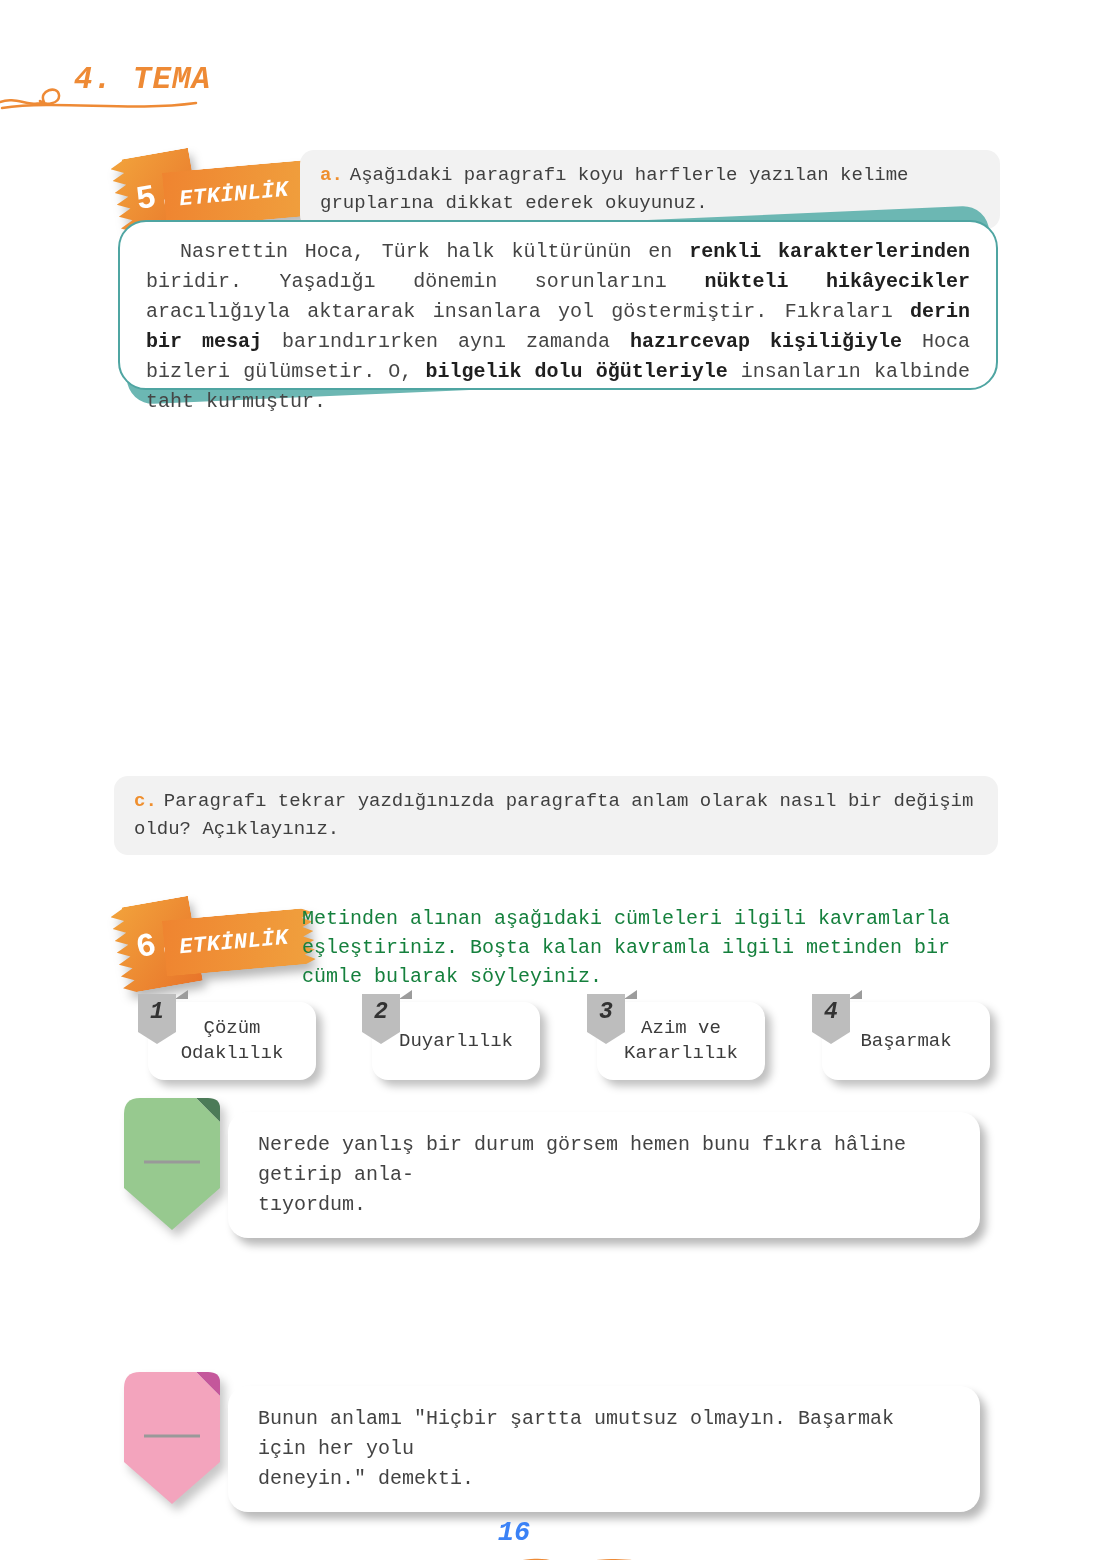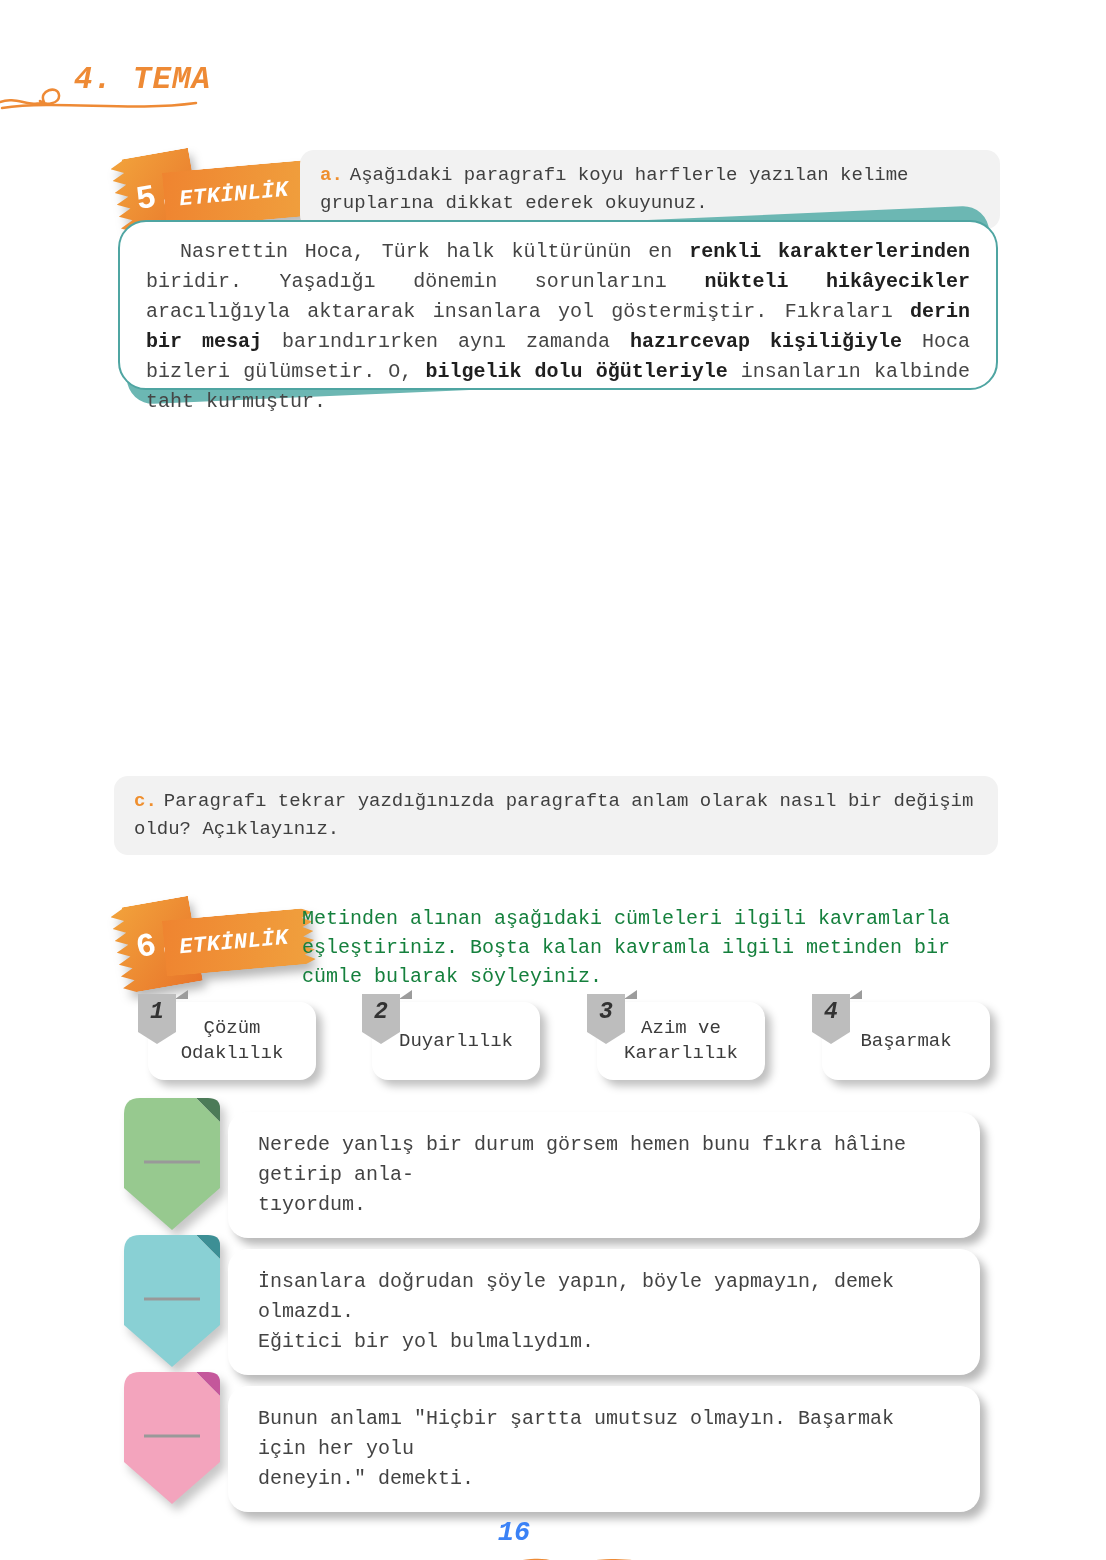--- a/index.html
+++ b/index.html
@@ -149,31 +149,20 @@
       <path class="rfold" d="M72 2 L96 26 L96 12 Q96 2 84 2 Z"></path>
       <path class="rbody" d="M0 18 Q0 2 16 2 L72 2 L96 26 L96 92 L48 134 L0 92 Z"></path>
       <line x1="20" y1="66" x2="76" y2="66" stroke="#999999" stroke-width="3"></line>
     </svg>
     <div class="stcard">
       <span>Nerede yanlış bir durum görsem hemen bunu fıkra hâline getirip anla-
 tıyordum.</span>
     </div>
   </div>
 
-  <div class="abs strow st-teal" id="st2">
-    <svg class="ribbon-svg" width="96" height="136" viewBox="0 0 96 136">
-      <path class="rfold" d="M72 2 L96 26 L96 12 Q96 2 84 2 Z"></path>
-      <path class="rbody" d="M0 18 Q0 2 16 2 L72 2 L96 26 L96 92 L48 134 L0 92 Z"></path>
-      <line x1="20" y1="66" x2="76" y2="66" stroke="#999999" stroke-width="3"></line>
-    </svg>
-    <div class="stcard">
-      <span>İnsanlara doğrudan şöyle yapın, böyle yapmayın, demek olmazdı.
-Eğitici bir yol bulmalıydım.</span>
-    </div>
-  </div>
 
   <div class="abs strow st-pink" id="st3">
     <svg class="ribbon-svg" width="96" height="136" viewBox="0 0 96 136">
       <path class="rfold" d="M72 2 L96 26 L96 12 Q96 2 84 2 Z"></path>
       <path class="rbody" d="M0 18 Q0 2 16 2 L72 2 L96 26 L96 92 L48 134 L0 92 Z"></path>
       <line x1="20" y1="66" x2="76" y2="66" stroke="#999999" stroke-width="3"></line>
     </svg>
     <div class="stcard">
       <span>Bunun anlamı "Hiçbir şartta umutsuz olmayın. Başarmak için her yolu
 deneyin." demekti.</span>

